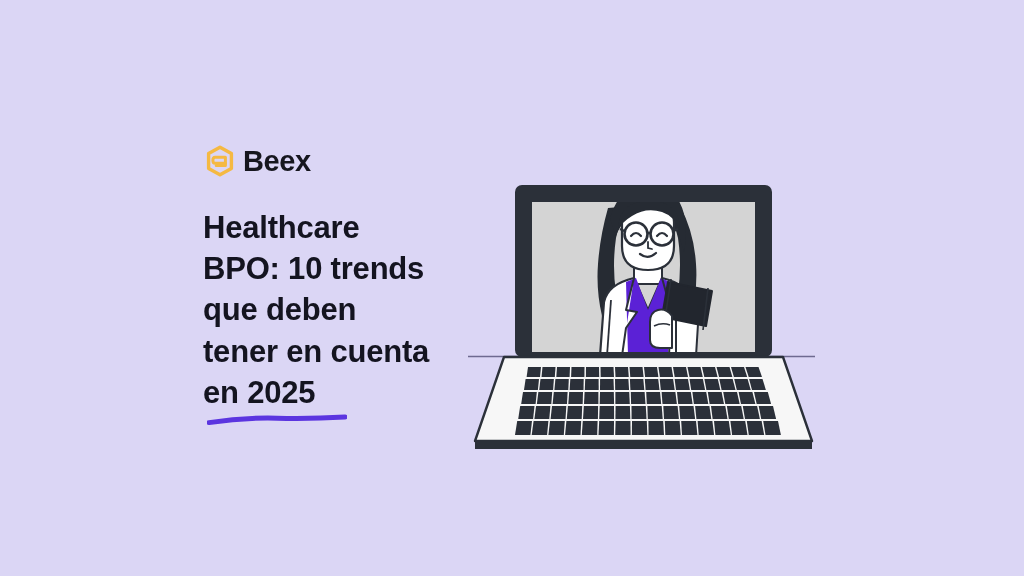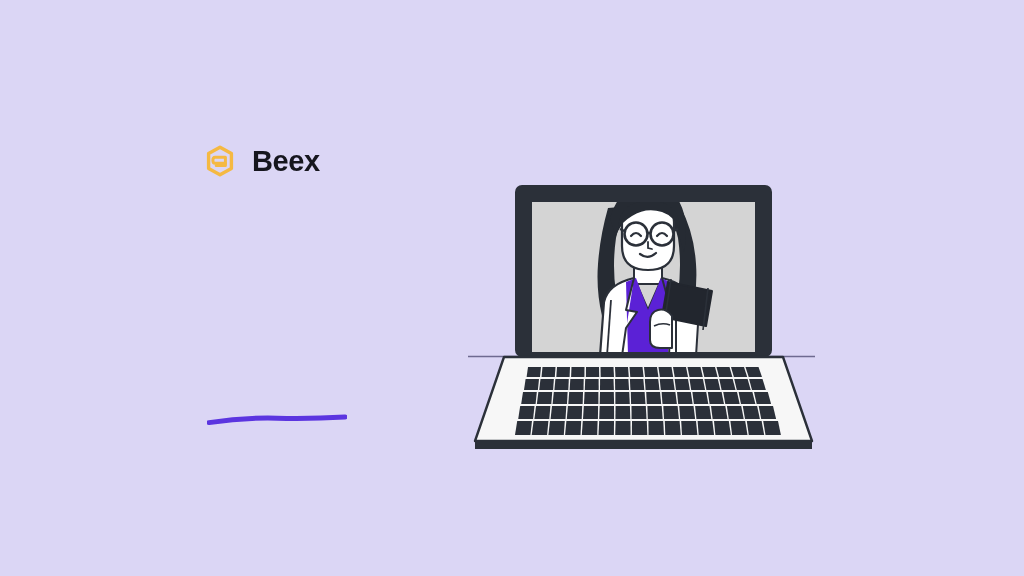--- a/index.html
+++ b/index.html
@@ -25,21 +25,21 @@
   #left-col {
     position: absolute;
     left: 203px;
     top: 141px;
     width: 300px;
   }
 
   #brand {
     display: flex;
     align-items: center;
-    gap: 15px;
+    gap: 6px;
     height: 40px;
   }
   #brand-mark {
     width: 34px;
     height: 34px;
     flex: 0 0 34px;
     display: block;
   }
   #brand-name {
     font-size: 29px;
@@ -96,20 +96,25 @@
 
           <path d="M17 3.2 L28.4 9.6 L28.4 24.4 L17 30.8 L5.6 24.4 L5.6 9.6 Z" fill="none" stroke="#F5B942" stroke-width="3.4" stroke-linejoin="round"></path>
 
           <path d="M12.0 13.2 L22.4 13.2 L22.4 19.2 L12.0 19.2 Q9.9 19.2 9.9 16.2 Q9.9 13.2 12.0 13.2 Z" fill="none" stroke="#F5B942" stroke-width="3.0" stroke-linejoin="round" stroke-linecap="round"></path>
           <path d="M22.4 19.2 L22.4 21.6 L13.2 21.6" fill="none" stroke="#F5B942" stroke-width="3.0" stroke-linejoin="round" stroke-linecap="round"></path>
         </svg>
       </span>
       <span id="brand-name">Beex</span>
     </div>
 
+    <div id="headline">Healthcare
+BPO: 10 trends
+que deben
+tener en cuenta
+en 2025</div>
 
     <span id="headline-underline">
       <svg viewBox="0 0 140 12" xmlns="http://www.w3.org/2000/svg" preserveAspectRatio="none">
         <path d="M2 8.6 Q36 3.4 70 4.2 Q104 5.0 138 3.0" fill="none" stroke="#5B35E0" stroke-width="5" stroke-linecap="round"></path>
       </svg>
     </span>
   </div>
 
   <div id="illustration">
     <svg viewBox="0 0 420 310" xmlns="http://www.w3.org/2000/svg">

